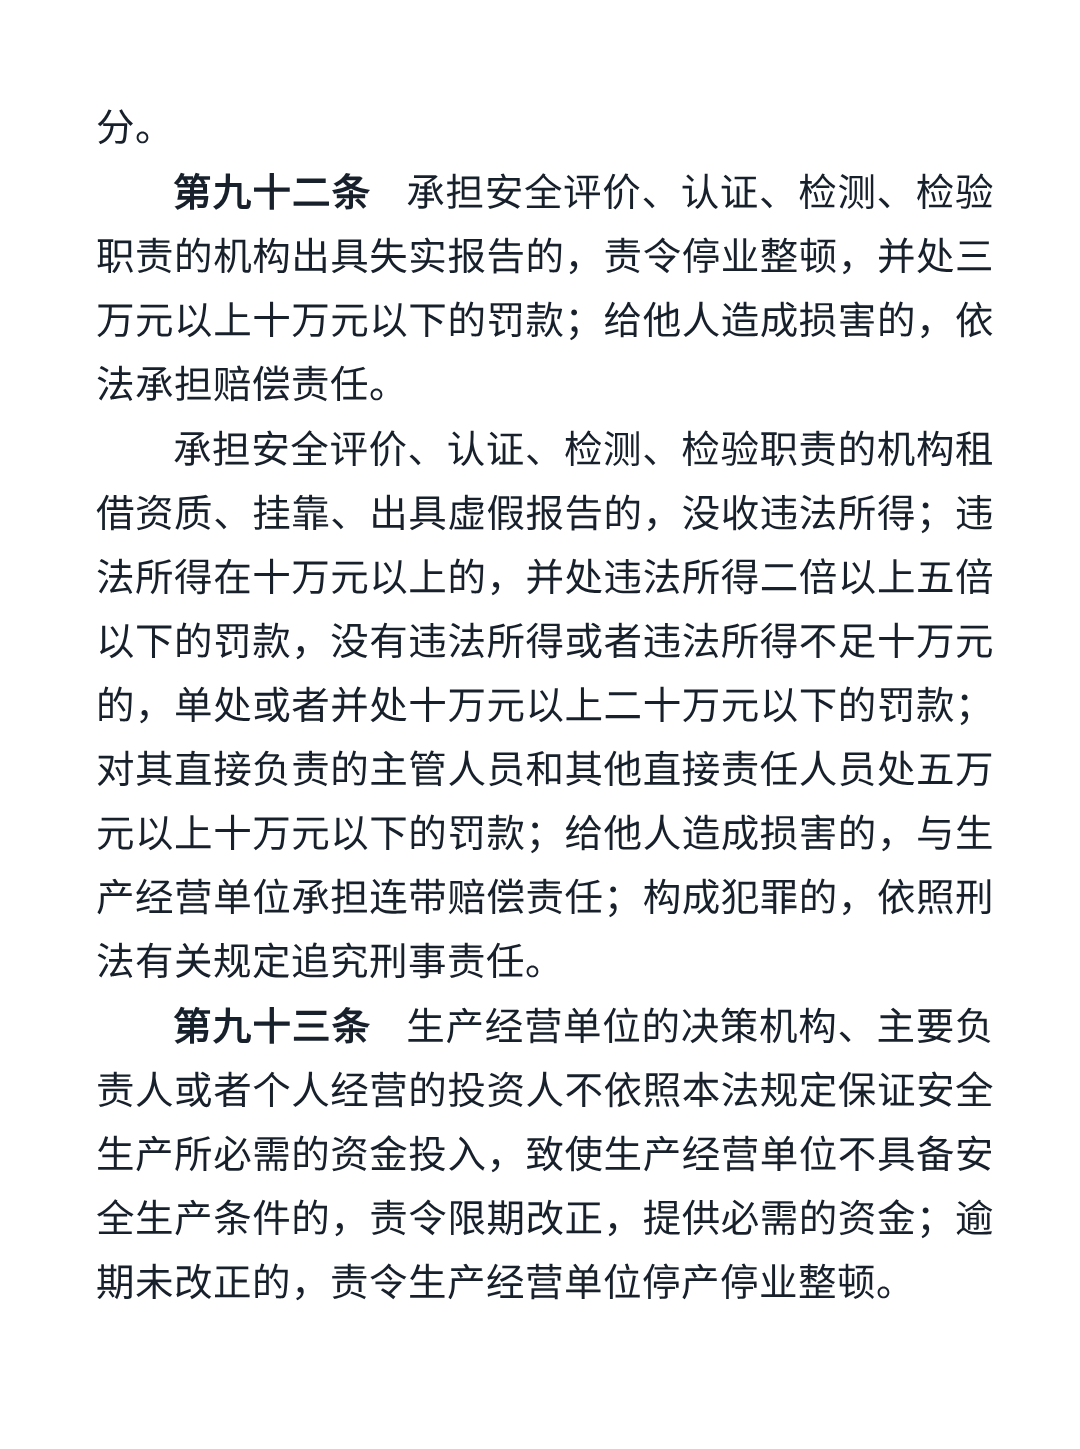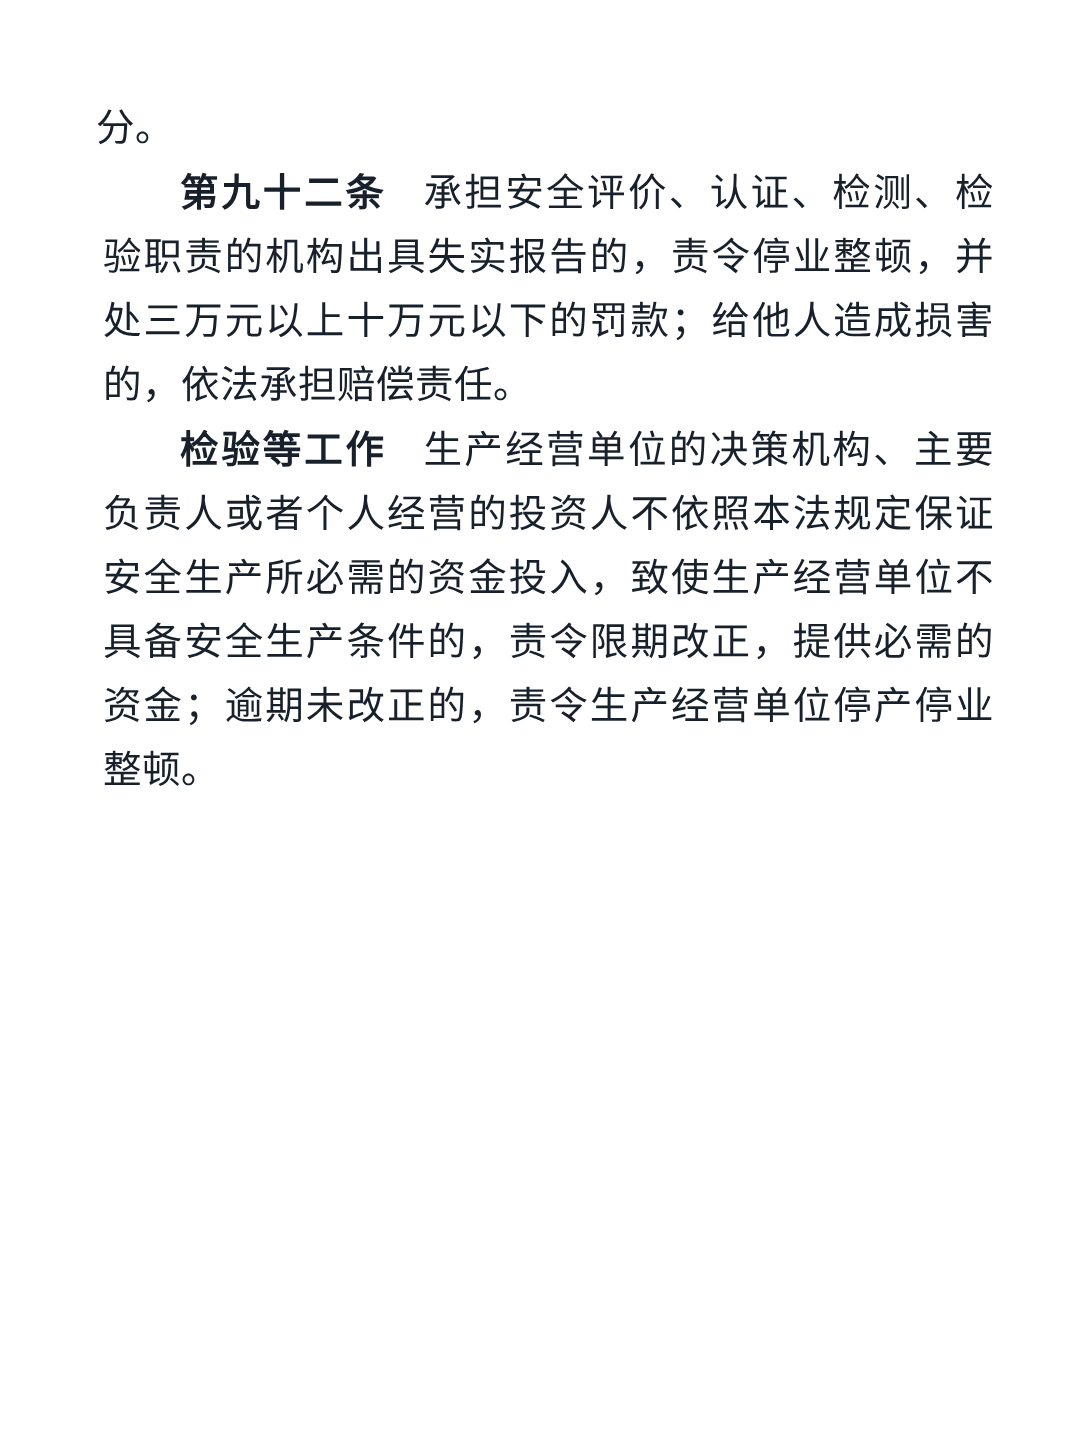--- a/index.html
+++ b/index.html
@@ -28,21 +28,20 @@
     letter-spacing: 0.5px;
     text-align: justify;
     text-justify: inter-ideograph;
   }
   .para {
     margin: 0 0 1px 0;
     text-indent: 0;
   }
   .para.indent {
     text-indent: 2em;
-    margin-left: 7px;
   }
   .article-label {
     font-weight: 700;
     letter-spacing: 1px;
   }
   .gap-after-label {
     display: inline-block;
     width: 0.9em;
   }
 </style>
@@ -53,20 +52,23 @@
   <div class="doc-body">
 
     <p class="para">
       <span>分。</span>
     </p>
 
     <p class="para indent">
       <span class="article-label">第九十二条</span><span class="gap-after-label"></span><span>承担安全评价、认证、检测、检验职责的机构出具失实报告的，责令停业整顿，并处三万元以上十万元以下的罚款；给他人造成损害的，依法承担赔偿责任。</span>
     </p>
 
+    <p class="para indent">
+      <span>承担安全评价、认证、检测、检验职责的机构租借资质、挂靠、出具虚假报告的，没收违法所得；违法所得在十万元以上的，并处违法所得二倍以上五倍以下的罚款，没有违法所得或者违法所得不足十万元的，单处或者并处十万元以上二十万元以下的罚款；对其直接负责的主管人员和其他直接责任人员处五万元以上十万元以下的罚款；给他人造成损害的，与生产经营单位承担连带赔偿责任；构成犯罪的，依照刑法有关规定追究刑事责任。</span>
+    </p>
 
 
     <p class="para indent">
-      <span class="article-label">检验等工作</span><span class="gap-after-label"></span><span>生产经营单位的决策机构、主要负责人或者个人经营的投资人不依照本法规定保证安全生产所必需的资金投入，致使生产经营单位不具备安全生产条件的，责令限期改正，提供必需的资金；逾期未改正的，责令生产经营单位停产停业整顿。</span>
+      <span class="article-label">第九十三条</span><span class="gap-after-label"></span><span>生产经营单位的决策机构、主要负责人或者个人经营的投资人不依照本法规定保证安全生产所必需的资金投入，致使生产经营单位不具备安全生产条件的，责令限期改正，提供必需的资金；逾期未改正的，责令生产经营单位停产停业整顿。</span>
     </p>
 
   </div>
 </div>
 
 </body></html>

